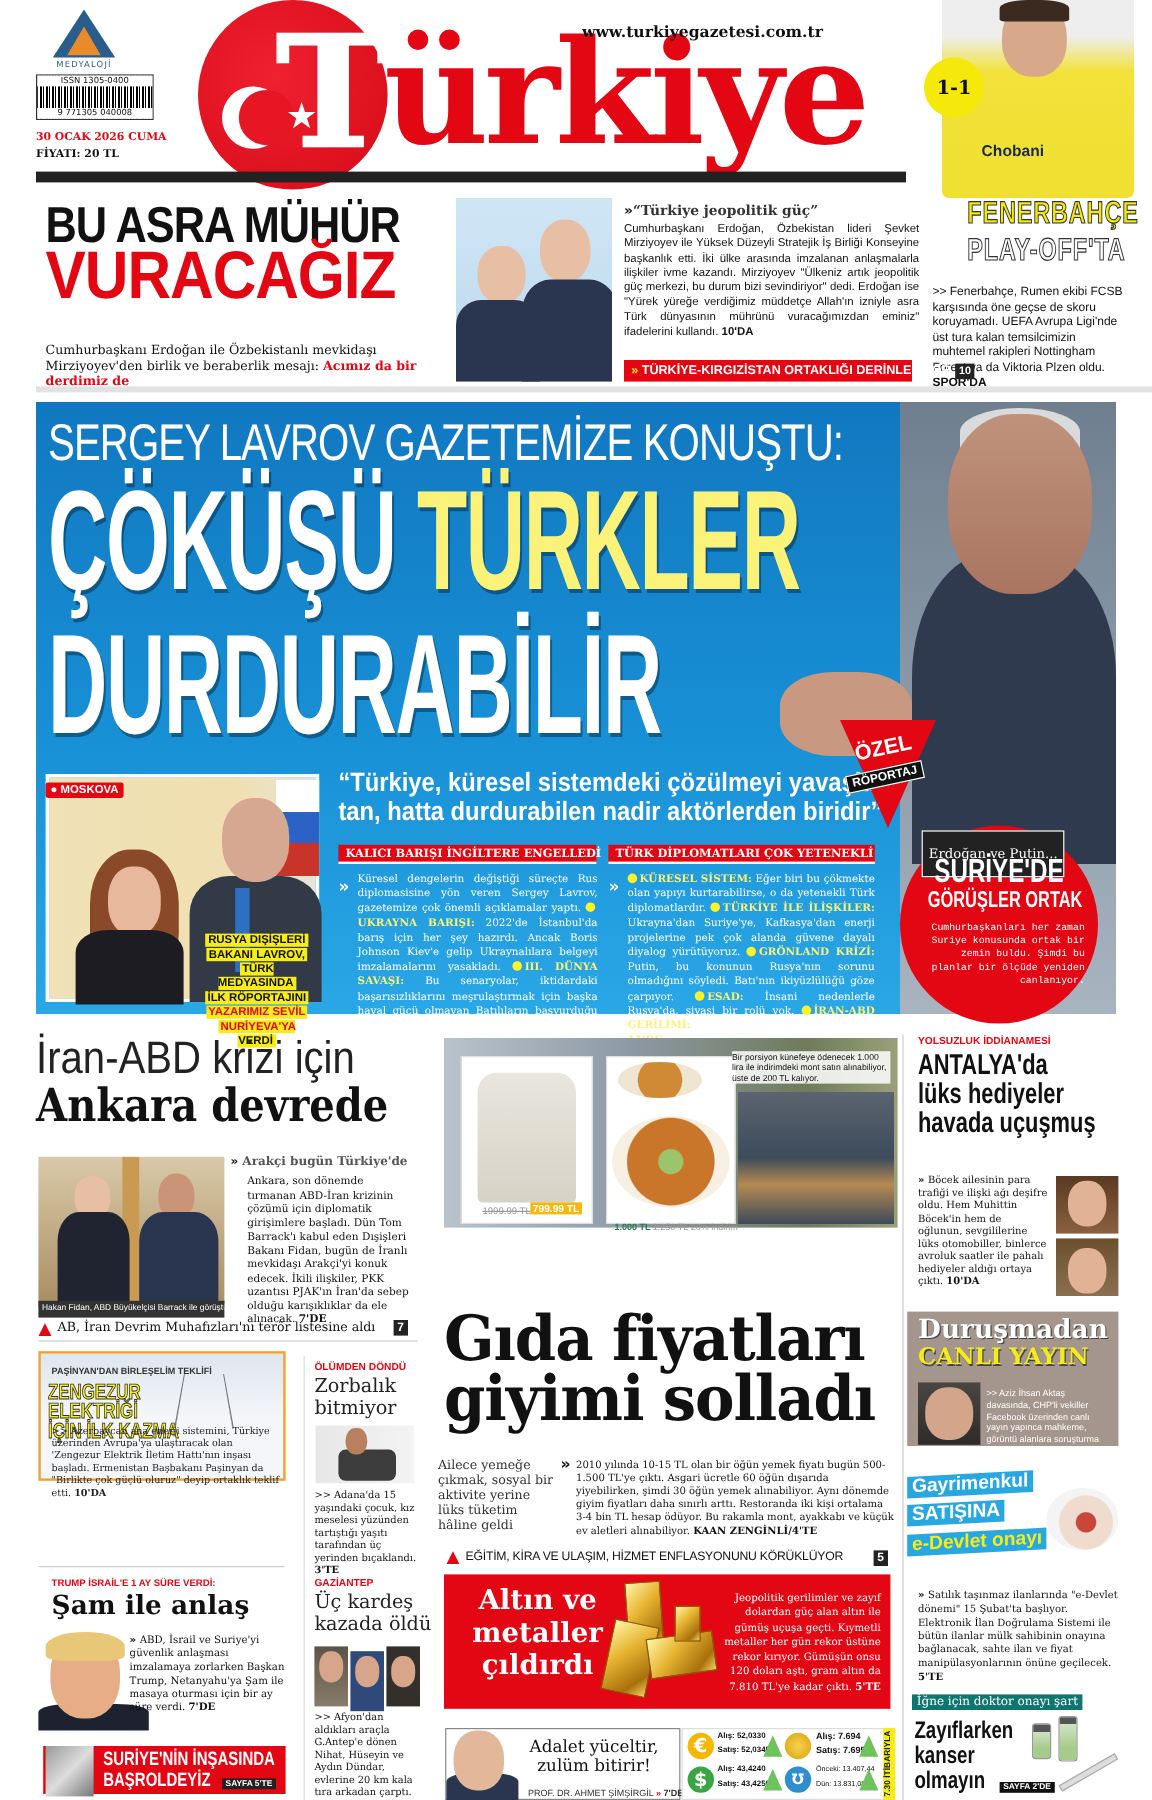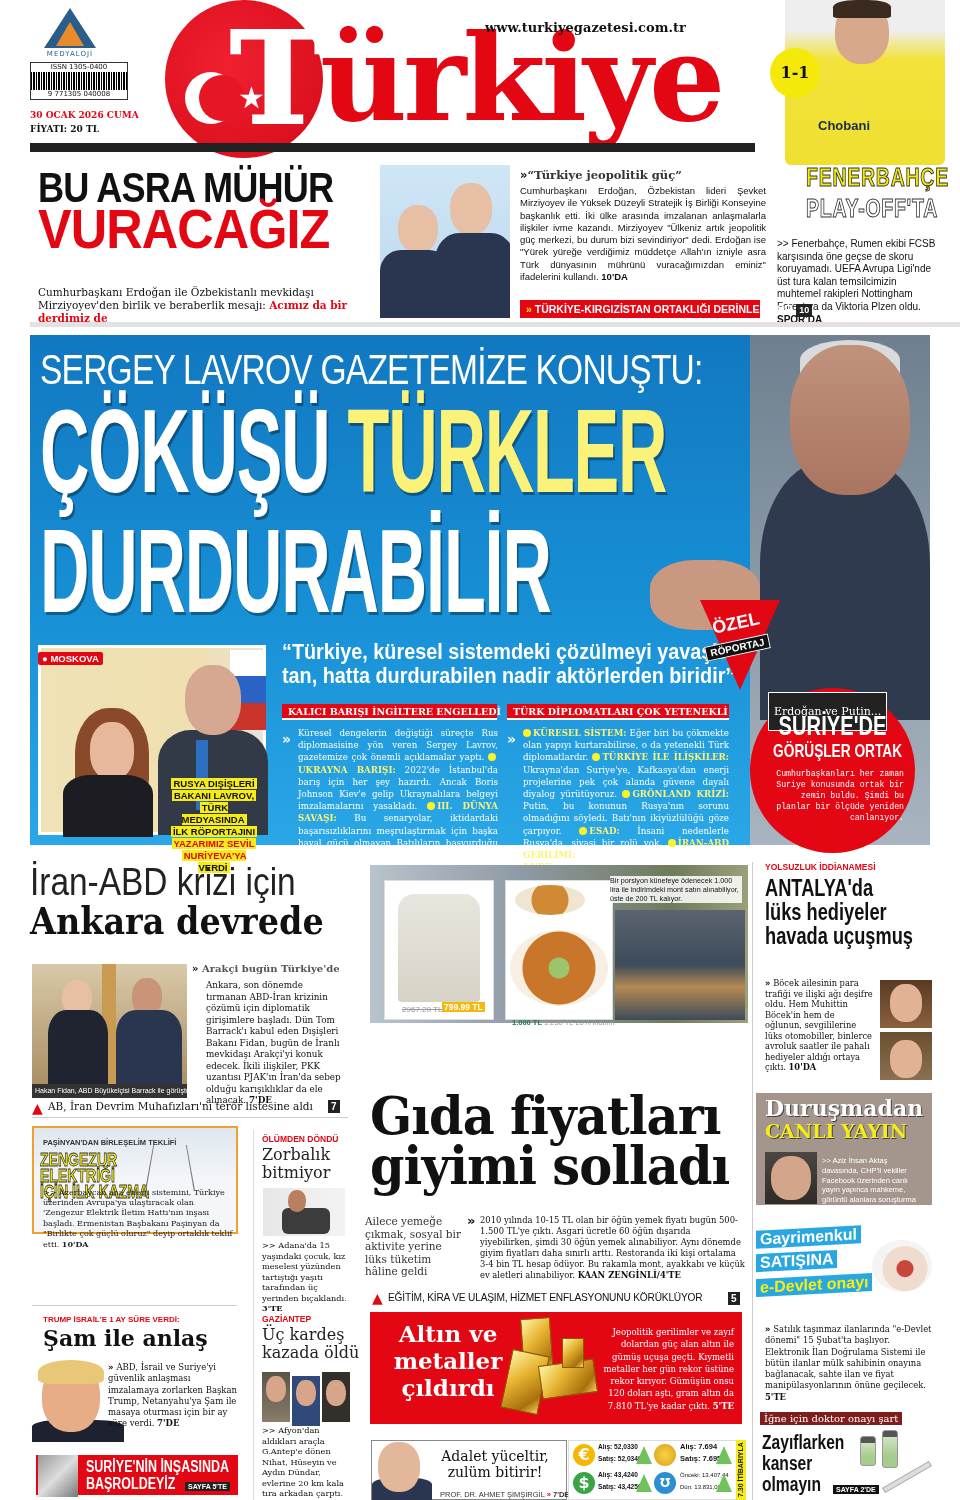--- a/index.html
+++ b/index.html
@@ -166,21 +166,21 @@
 .dur-h1{left:765px;top:1096px;font-family:"DejaVu Serif",serif;font-weight:bold;font-size:22px;line-height:24px;color:#fff;text-shadow:1px 1px 0 #444;white-space:nowrap}
 .dur-h2{left:765px;top:1120px;font-family:"DejaVu Serif",serif;font-weight:bold;font-size:19px;line-height:22px;color:#f6ec18;text-shadow:1px 1px 0 #444;white-space:nowrap}
 .dur-photo{left:765px;top:1152px;width:52px;height:52px;background:linear-gradient(180deg,#4a4642,#2e2b28)}
 .dur-face{left:771px;top:1156px;width:40px;height:44px;border-radius:45%;background:#d3a58b}
 .dur-body{left:822px;top:1156px;width:104px;font-family:"Liberation Sans",sans-serif;font-size:7.5px;line-height:9.8px;color:#fff}
 .gay-b1{left:756px;top:1228px;background:#29a7e0;color:#fff;font-family:"Liberation Sans",sans-serif;font-weight:bold;font-size:16px;padding:0 4px;transform:skewY(-3deg);white-space:nowrap}
 .gay-b2{left:756px;top:1252px;background:#29a7e0;color:#fff;font-family:"Liberation Sans",sans-serif;font-weight:bold;font-size:16px;padding:0 4px;transform:skewY(-3deg);white-space:nowrap}
 .gay-b3{left:756px;top:1276px;background:#29a7e0;color:#f6ec18;font-family:"Liberation Sans",sans-serif;font-weight:bold;font-size:16px;padding:0 4px;transform:skewY(-3deg);white-space:nowrap}
 .gay-hand{left:872px;top:1240px;width:60px;height:52px;border-radius:50%;background:radial-gradient(circle at 55% 55%,#c9473a 0 8px,#efdccf 9px 22px,#f4f4f4 23px)}
 .gay-body{left:765px;top:1324px;width:168px;font-family:"DejaVu Serif",serif;font-size:8.4px;line-height:11.3px}
-.igne-k{left:760px;top:1412px;background:#7f1d1d;color:#fff;font-family:"DejaVu Serif",serif;font-size:10px;padding:1px 4px;white-space:nowrap}
+.igne-k{left:760px;top:1412px;background:#0f766e;color:#fff;font-family:"DejaVu Serif",serif;font-size:10px;padding:1px 4px;white-space:nowrap}
 .zay-h{left:762px;top:1432px;font-family:"Liberation Sans",sans-serif;font-weight:bold;font-size:20px;line-height:21px;transform:scaleX(.78);transform-origin:left top;white-space:nowrap}
 .zay-pg{left:833px;top:1485px;background:#111;color:#fff;font-family:"Liberation Sans",sans-serif;font-weight:bold;font-size:7px;padding:1px 3px}
 .vial{width:16px;height:30px;border-radius:3px;background:linear-gradient(180deg,#555 0 6px,#cfe2c4 6px,#a6cc8b 70%);border:1px solid #999}
 .chev-dark{font-family:"DejaVu Sans",sans-serif;font-weight:bold;color:#111}
 </style>
 </head>
 <body>
 
 <div class="abs mast-logo">
   <div class="medya-tri">
@@ -306,21 +306,21 @@
 <div class="abs iran-body"><span>Ankara, son dönemde tırmanan ABD-İran krizinin çözümü için diplomatik girişimlere başladı. Dün Tom Barrack'ı kabul eden Dışişleri Bakanı Fidan, bugün de İranlı mevkidaşı Arakçi'yi konuk edecek. İkili ilişkiler, PKK uzantısı PJAK'ın İran'da sebep olduğu karışıklıklar da ele alınacak.</span> <b>7'DE</b></div>
 <div class="abs iran-tri">▲</div>
 <div class="abs iran-line">AB, İran Devrim Muhafızları'nı terör listesine aldı</div>
 <div class="abs iran-pg pg-box">7</div>
 <div class="abs hsep" style="left:32px;top:1117px;width:316px"></div>
 
 <div class="abs food-photo"></div>
 <div class="abs cafe"></div>
 <div class="abs jacket"></div>
 <div class="abs jacket-in"></div>
-<div class="abs jacket-price">2967.20 TL</div>
+<div class="abs jacket-price">1999.99 TL</div>
 <div class="abs jacket-price2">799.99 TL</div>
 <div class="abs kunefe"></div>
 <div class="abs kunefe-top"></div>
 <div class="abs kunefe-plate"></div>
 <div class="abs kunefe-price"><span>1.000 TL</span> <s style="color:#999;font-weight:normal">1.250 TL</s> <span style="color:#999;font-weight:normal">20% indirim</span></div>
 <div class="abs food-cap">Bir porsiyon künefeye ödenecek 1.000 lira ile indirimdeki mont satın alınabiliyor, üste de 200 TL kalıyor.</div>
 
 <div class="abs g1">Gıda fiyatları</div>
 <div class="abs g2">giyimi solladı</div>
 <div class="abs g-side">Ailece yemeğe çıkmak, sosyal bir aktivite yerine lüks tüketim hâline geldi</div>

